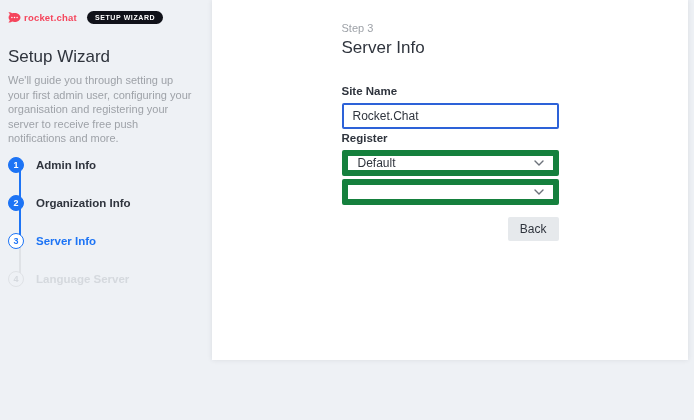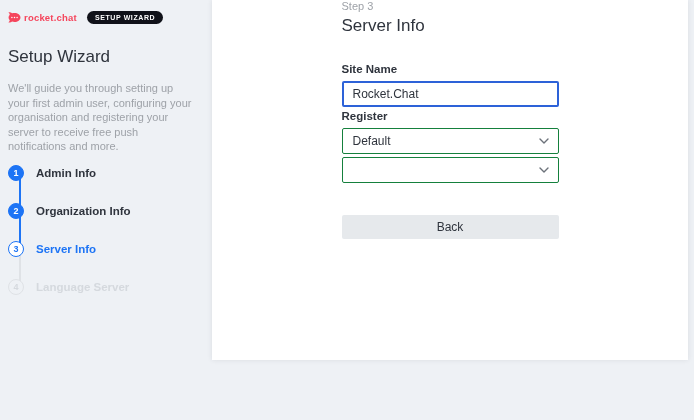--- a/index.html
+++ b/index.html
@@ -19,21 +19,21 @@
   }
   .logo-row { display:flex; align-items:center; height:14px; }
   .logo-icon { display:inline-flex; width:13px; height:13px; }
   .logo-text { font-size:9.5px; font-weight:700; color:#f5455c; margin-left:3px; letter-spacing:0.2px; }
   .badge {
     display:inline-flex; align-items:center; margin-left:10px;
     background:#101219; color:#ffffff; border-radius:8px;
     padding:3px 8px; font-size:7px; font-weight:700; letter-spacing:0.6px;
   }
   .sidebar-title { margin-top:22px; font-size:17px; font-weight:500; color:#2f343d; line-height:22px; }
-  .sidebar-desc { margin-top:13px; font-size:11px; line-height:14.5px; color:#9ea2a8; width:184px; }
+  .sidebar-desc { margin-top:5px; font-size:11px; line-height:14.5px; color:#9ea2a8; width:184px; }
 
   .steps { position:relative; margin-top:0; }
   .step-line { position:absolute; width:2px; left:11px; }
   .line-blue { top:19px; height:76px; background:#1d74f5; }
   .line-gray { top:95px; height:38px; background:#dfe2e6; }
   .step { position:relative; z-index:1; display:flex; align-items:center; height:38px; }
   .step-circle {
     width:16px; height:16px; border-radius:50%; margin-right:12px;
     display:flex; align-items:center; justify-content:center;
     font-size:9px; font-weight:700; flex:0 0 16px;
@@ -45,44 +45,44 @@
   .step.disabled .step-circle { background:#eef1f5; color:#d5d9de; border:1px solid #dfe2e6; }
   .step.disabled .step-label { color:#d5d9de; }
   .step-label { font-size:11.5px; font-weight:600; }
 
   
   .card {
     position:absolute; left:212px; top:0; width:476px; height:360px;
     background:#ffffff;
     box-shadow:0 0 5px rgba(47,52,61,0.10);
   }
-  .card-inner { width:217px; margin:0 auto; }
+  .card-inner { width:217px; margin:0 auto; padding-top:22px; }
   .step-tag { font-size:11px; line-height:13px; color:#9ea2a8; margin-bottom:2px; }
   .card-title { font-size:17px; font-weight:500; line-height:22px; color:#2f343d; margin-bottom:26px; }
 
   .field { margin-bottom:3px; }
   .field-label {
     display:block; font-size:11.5px; line-height:13px; font-weight:600;
     color:#2f343d; margin-bottom:5px; white-space:nowrap;
   }
   .text-input {
     width:100%; height:26px; border:2px solid #2d62d8; border-radius:2px;
     padding:0 9px; font-size:12px; color:#2f343d; background:#ffffff; outline:none;
     font-family:"Liberation Sans", sans-serif;
   }
   .select {
     position:relative; width:100%; height:26px;
-    border:1px solid #15803d; border-radius:2px; background:#ffffff;
+    border:6px solid #15803d; border-radius:2px; background:#ffffff;
     display:flex; align-items:center; padding:0 26px 0 10px; cursor:pointer;
   }
   .select-value { font-size:12px; color:#2f343d; overflow:hidden; white-space:nowrap; }
   .select-value.placeholder { color:#9ea2a8; }
   .chevron { position:absolute; right:9px; top:50%; transform:translateY(-50%); display:flex; }
 
-  .actions { display:flex; justify-content:flex-end; gap:9px; margin-top:32px;flex-direction:column; }
+  .actions { display:flex; justify-content:flex-end; gap:9px; margin-top:12px; }
   .btn {
     height:24px; border:none; border-radius:2px; font-size:12px; font-weight:500;
     padding:0 12px; cursor:pointer; font-family:"Liberation Sans", sans-serif;
   }
   .btn-secondary { background:#e6e9ec; color:#2f343d; }
   .btn-primary { background:#1d74f5; color:#ffffff; }
 </style>
 </head>
 <body>
 

